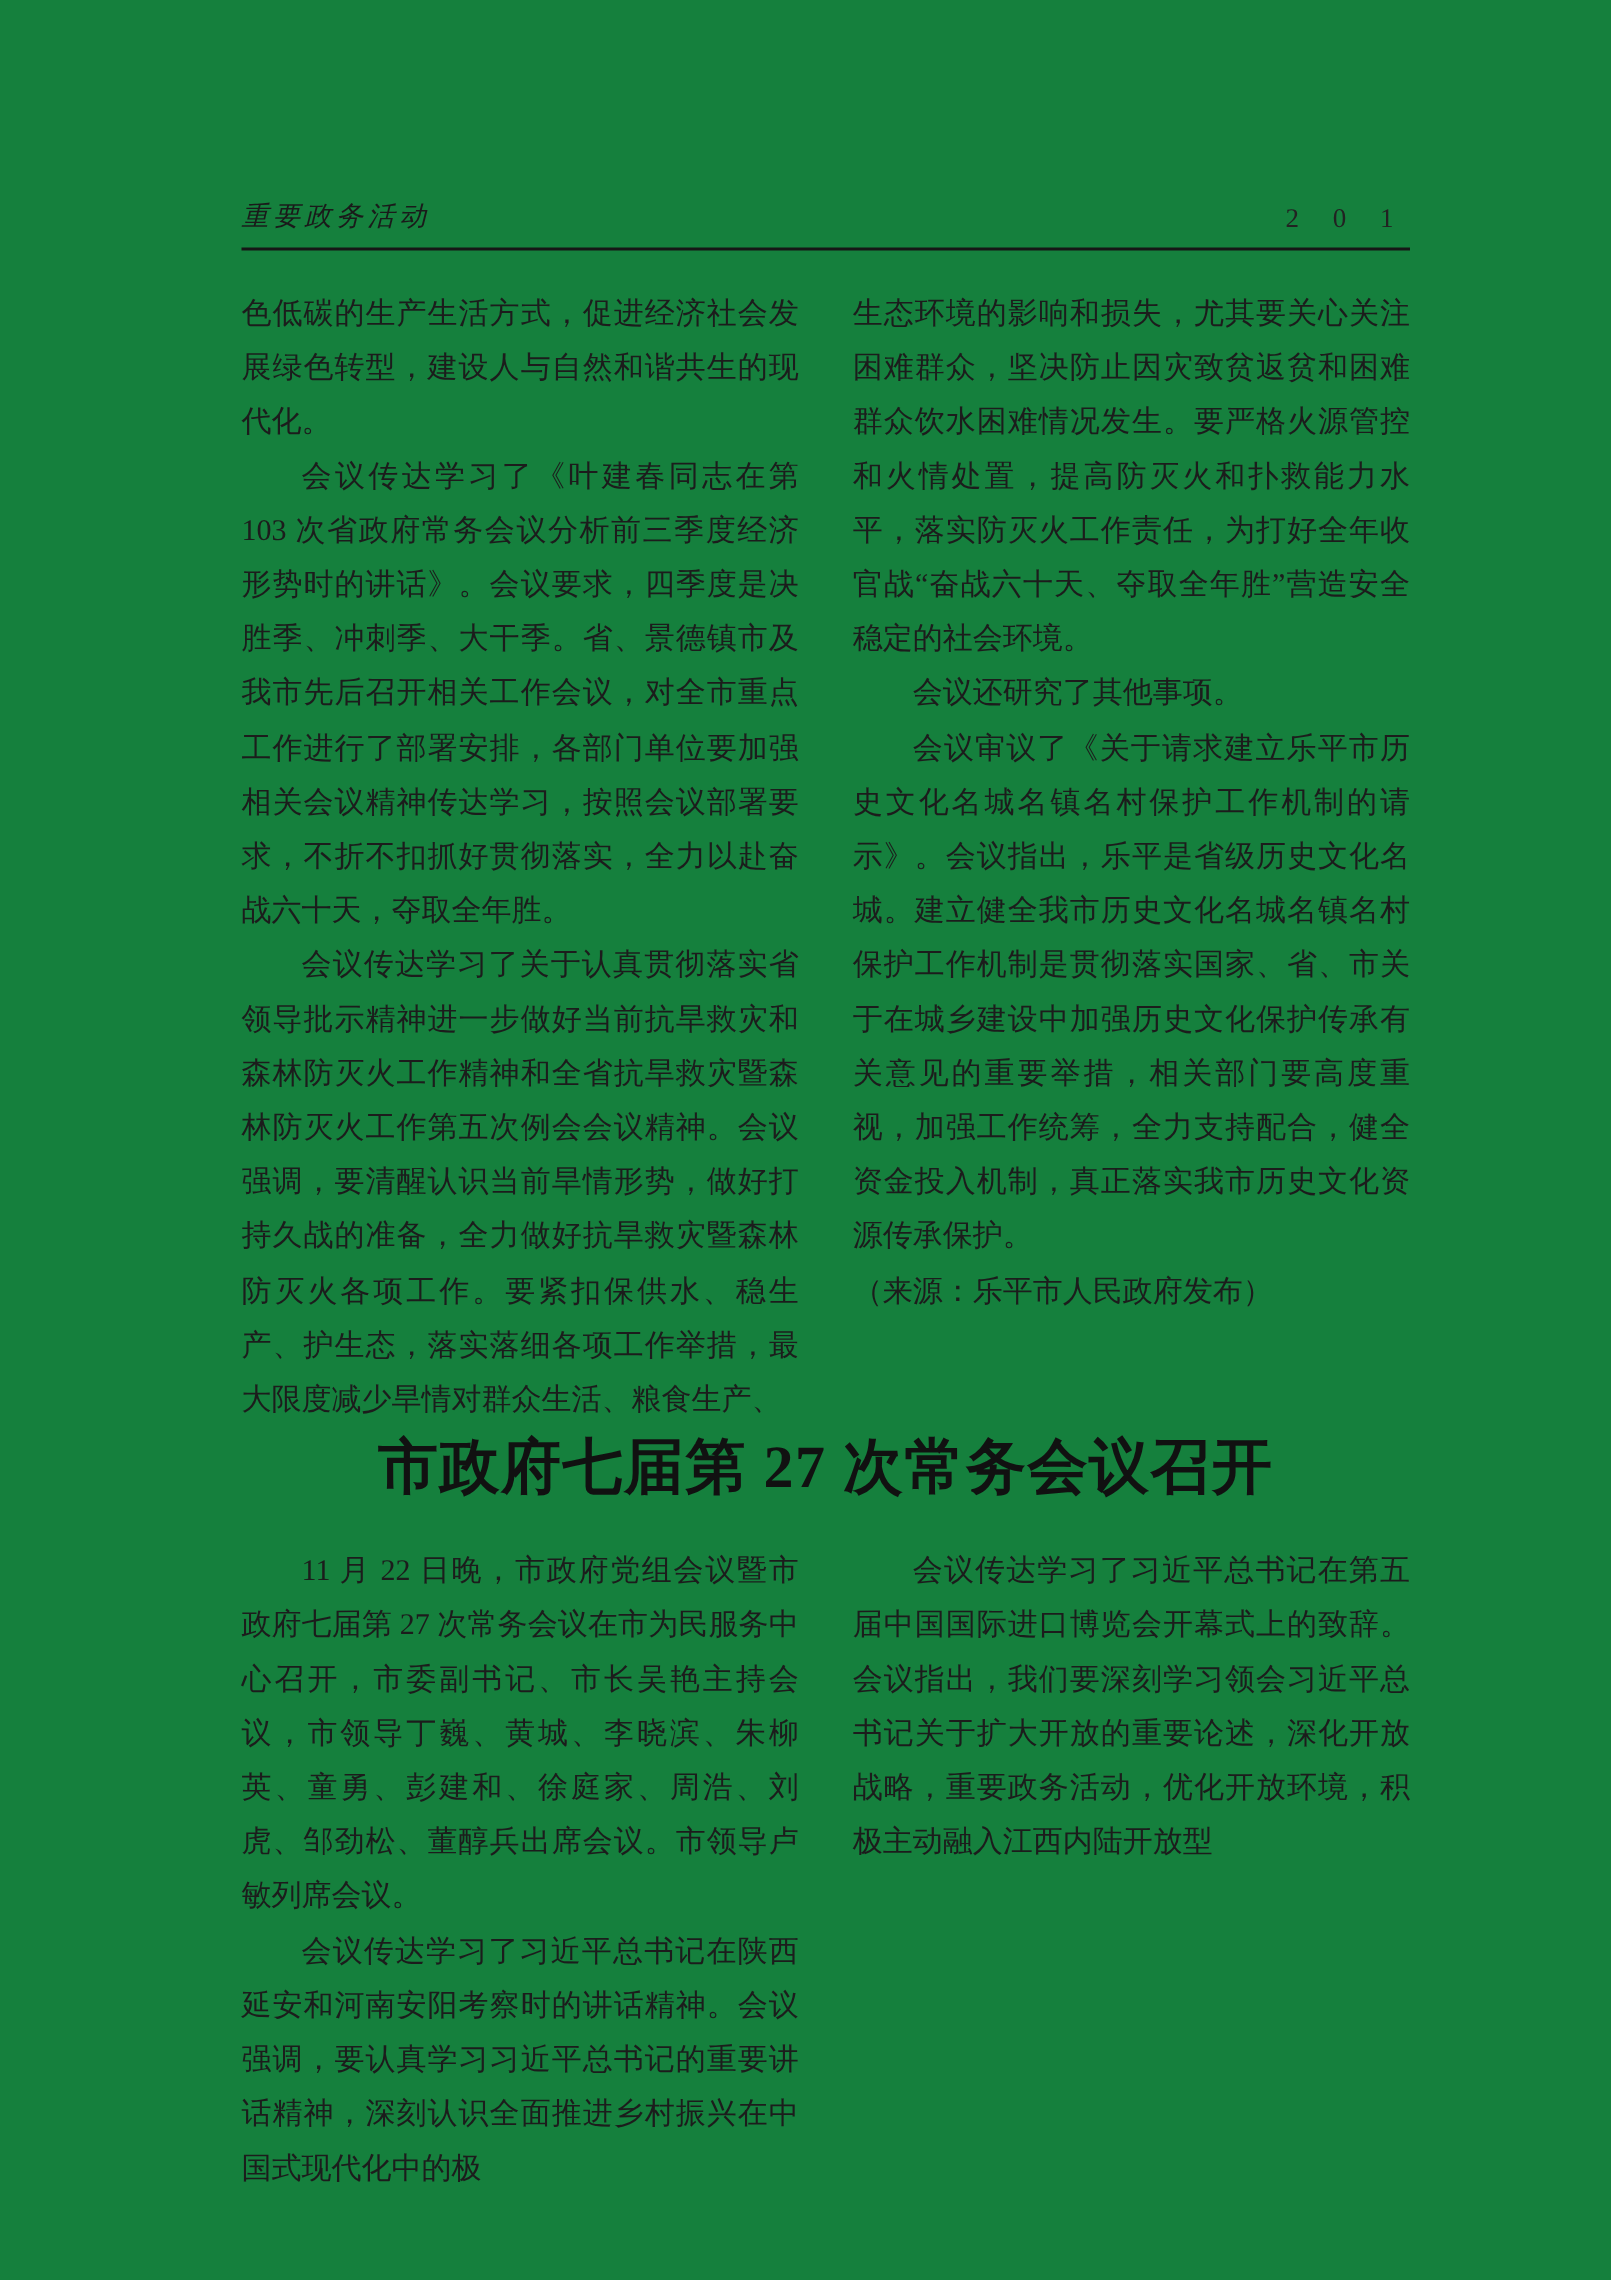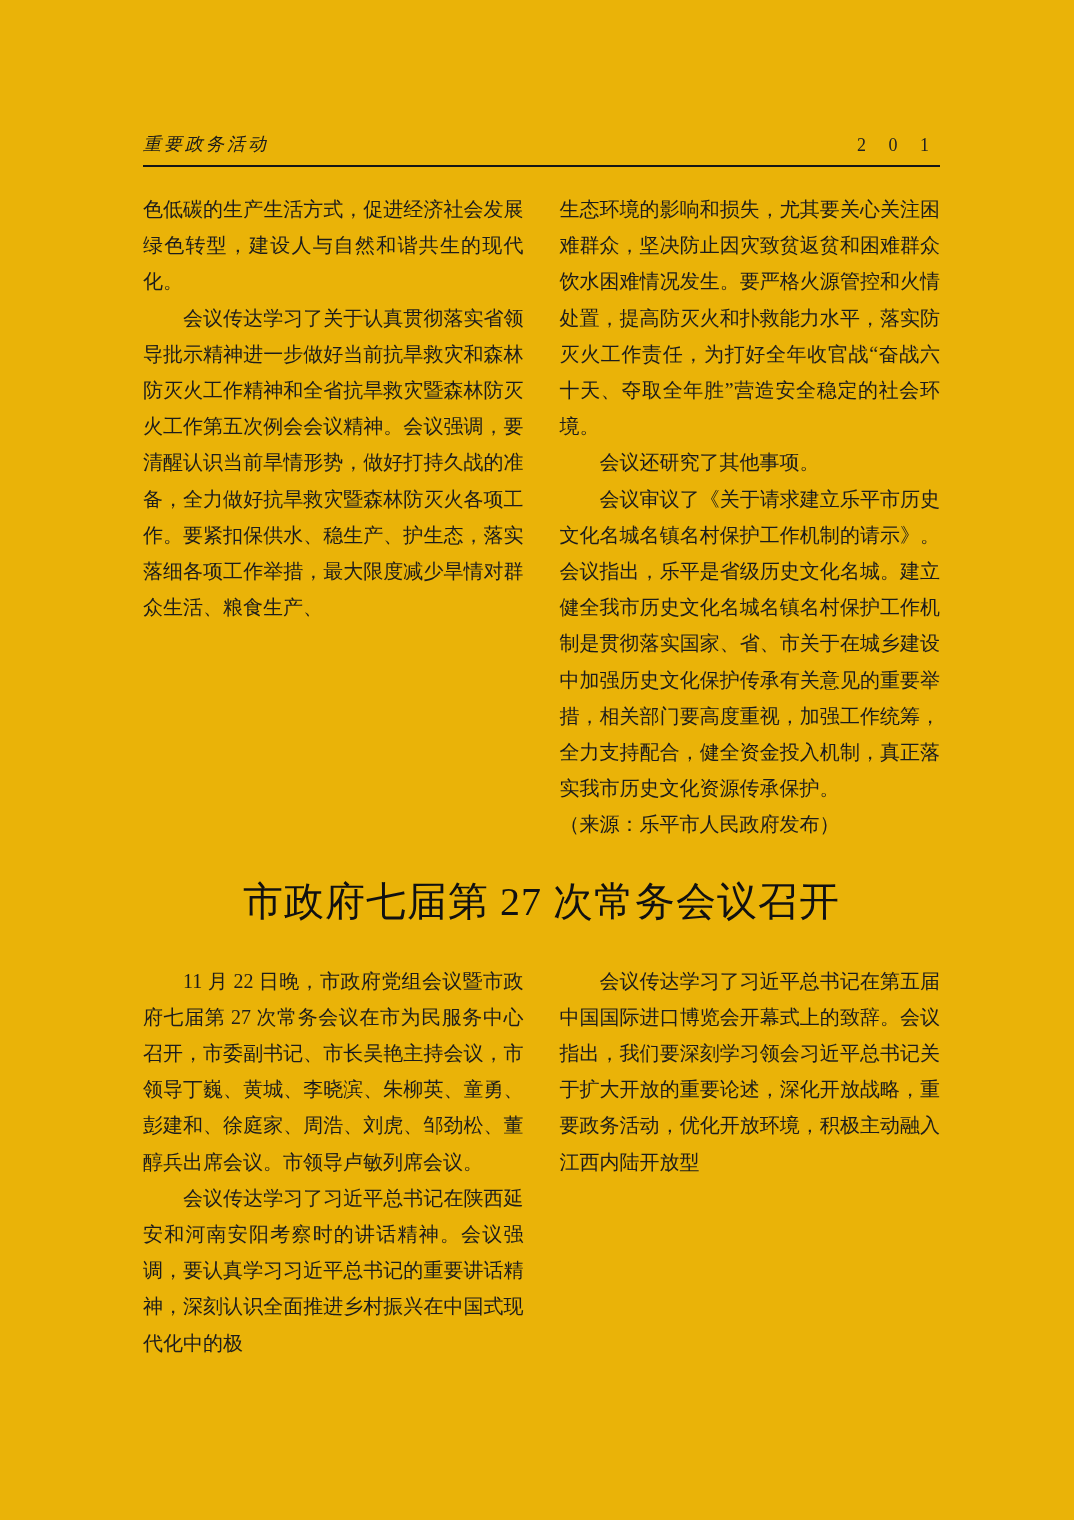--- a/index.html
+++ b/index.html
@@ -4,23 +4,24 @@
 <style>
   * { margin: 0; padding: 0; box-sizing: border-box; }
   html, body { background: #e8e8e8; }
   body { font-family: "Liberation Serif", "DejaVu Serif", serif; }
 
   .page {
     position: relative;
     width: 1074px;
     height: 1520px;
     margin: 0 auto;
-    background: #eab308;
+    background: #15803d;
     color: #1c1c1c;
     overflow: hidden;
+    padding-left: 18px;
   }
 
   .content {
     padding: 130px 134px 0 143px; 
   }
 
   
   .running-header {
     display: flex;
     justify-content: space-between;
@@ -61,46 +62,46 @@
   }
   .col p.indent { text-indent: 2em; }
   .col p.source {
     text-indent: 0;
   }
 
   .upper-section { margin-top: 24px; }
 
   
   .article-title {
-    margin-top: 32px;
     font-size: 40px;
-    font-weight: normal;
+    font-weight: bold;
     text-align: center;
     letter-spacing: 1px;
     color: #111;
     line-height: 54px;
   }
 
-  .lower-section { margin-top: 34px; }
+  .lower-section { margin-top: 24px; }
 </style>
 </head>
 <body>
 
 <div class="page">
   <div class="content">
 
     <div class="running-header">
       <span class="section-title">重要政务活动</span>
       <span class="page-number">2 0 1</span>
     </div>
     <hr class="header-rule">
 
     <section class="two-col upper-section">
       <div class="col">
         <p class="noindent">色低碳的生产生活方式，促进经济社会发展绿色转型，建设人与自然和谐共生的现代化。</p>
+        <p class="indent">会议传达学习了《叶建春同志在第 103 次省政府常务会议分析前三季度经济形势时的讲话》。会议要求，四季度是决胜季、冲刺季、大干季。省、景德镇市及我市先后召开相关工作会议，对全市重点工作进行了部署安排，各部门单位要加强相关会议精神传达学习，按照会议部署要求，不折不扣抓好贯彻落实，全力以赴奋战六十天，夺取全年胜。</p>
         <p class="indent">会议传达学习了关于认真贯彻落实省领导批示精神进一步做好当前抗旱救灾和森林防灭火工作精神和全省抗旱救灾暨森林防灭火工作第五次例会会议精神。会议强调，要清醒认识当前旱情形势，做好打持久战的准备，全力做好抗旱救灾暨森林防灭火各项工作。要紧扣保供水、稳生产、护生态，落实落细各项工作举措，最大限度减少旱情对群众生活、粮食生产、</p>
       </div>
       <div class="col">
         <p class="noindent">生态环境的影响和损失，尤其要关心关注困难群众，坚决防止因灾致贫返贫和困难群众饮水困难情况发生。要严格火源管控和火情处置，提高防灭火和扑救能力水平，落实防灭火工作责任，为打好全年收官战“奋战六十天、夺取全年胜”营造安全稳定的社会环境。</p>
         <p class="indent">会议还研究了其他事项。</p>
         <p class="indent">会议审议了《关于请求建立乐平市历史文化名城名镇名村保护工作机制的请示》。会议指出，乐平是省级历史文化名城。建立健全我市历史文化名城名镇名村保护工作机制是贯彻落实国家、省、市关于在城乡建设中加强历史文化保护传承有关意见的重要举措，相关部门要高度重视，加强工作统筹，全力支持配合，健全资金投入机制，真正落实我市历史文化资源传承保护。</p>
         <p class="source">（来源：乐平市人民政府发布）</p>
       </div>
     </section>
 

